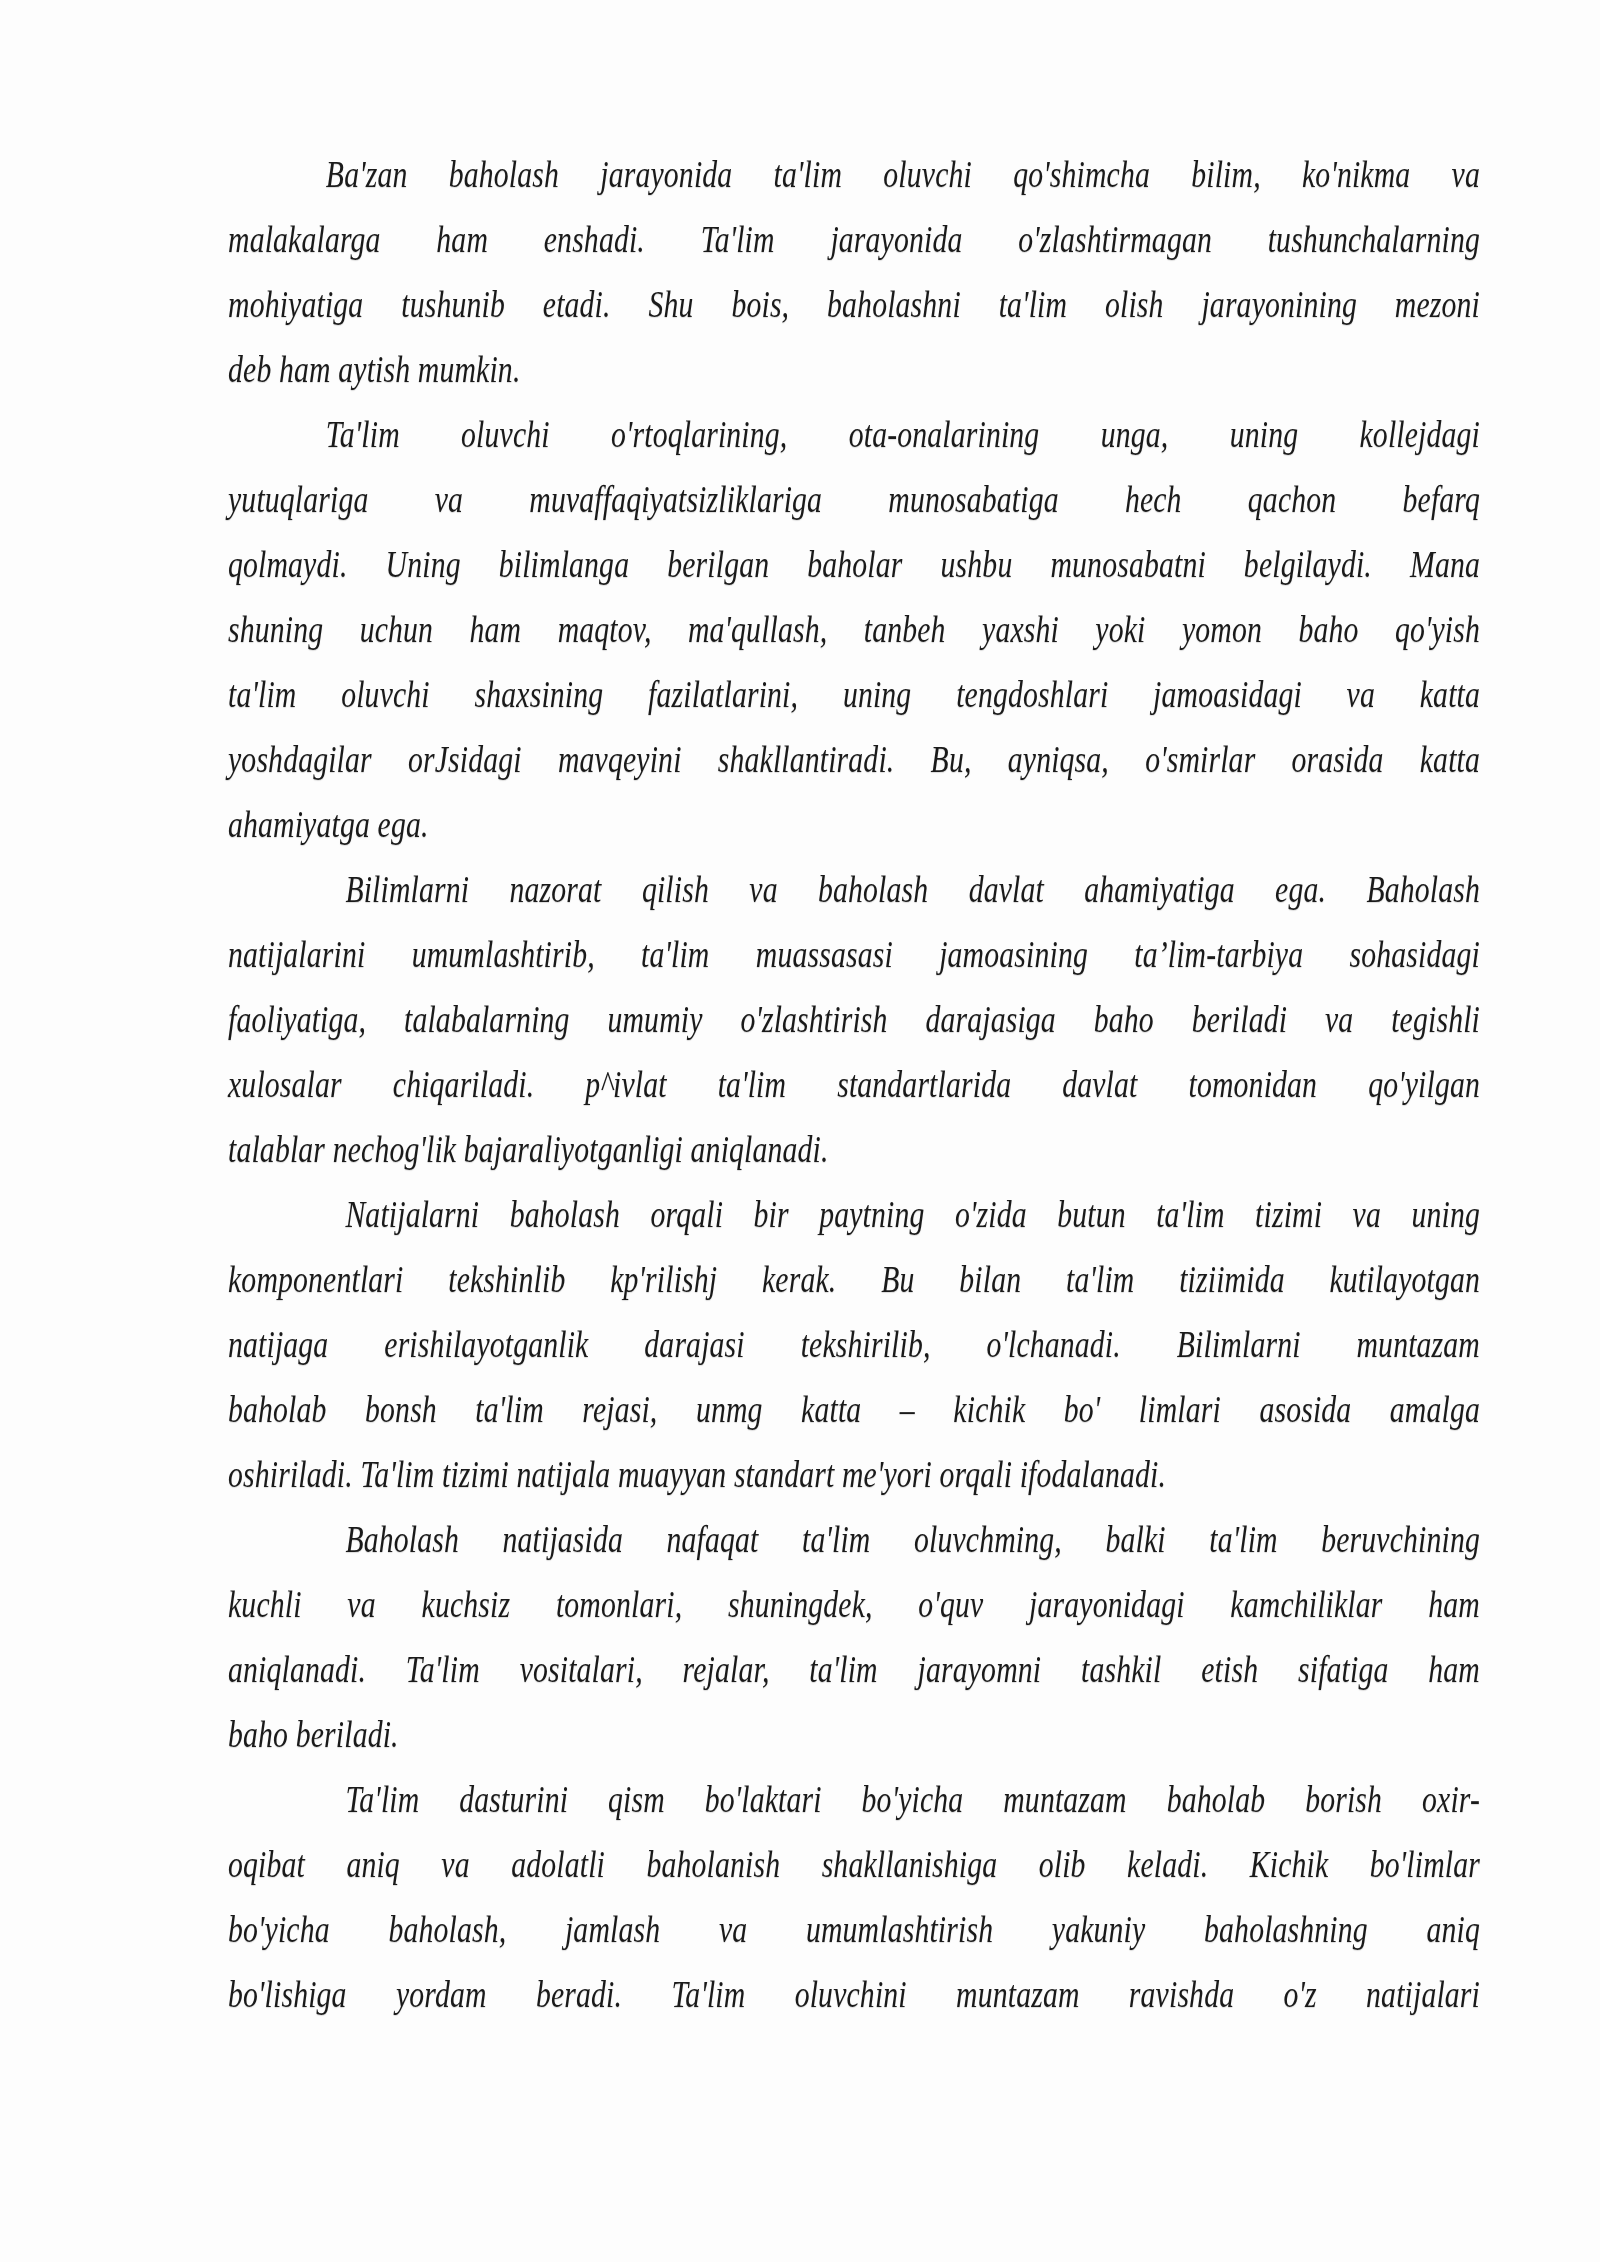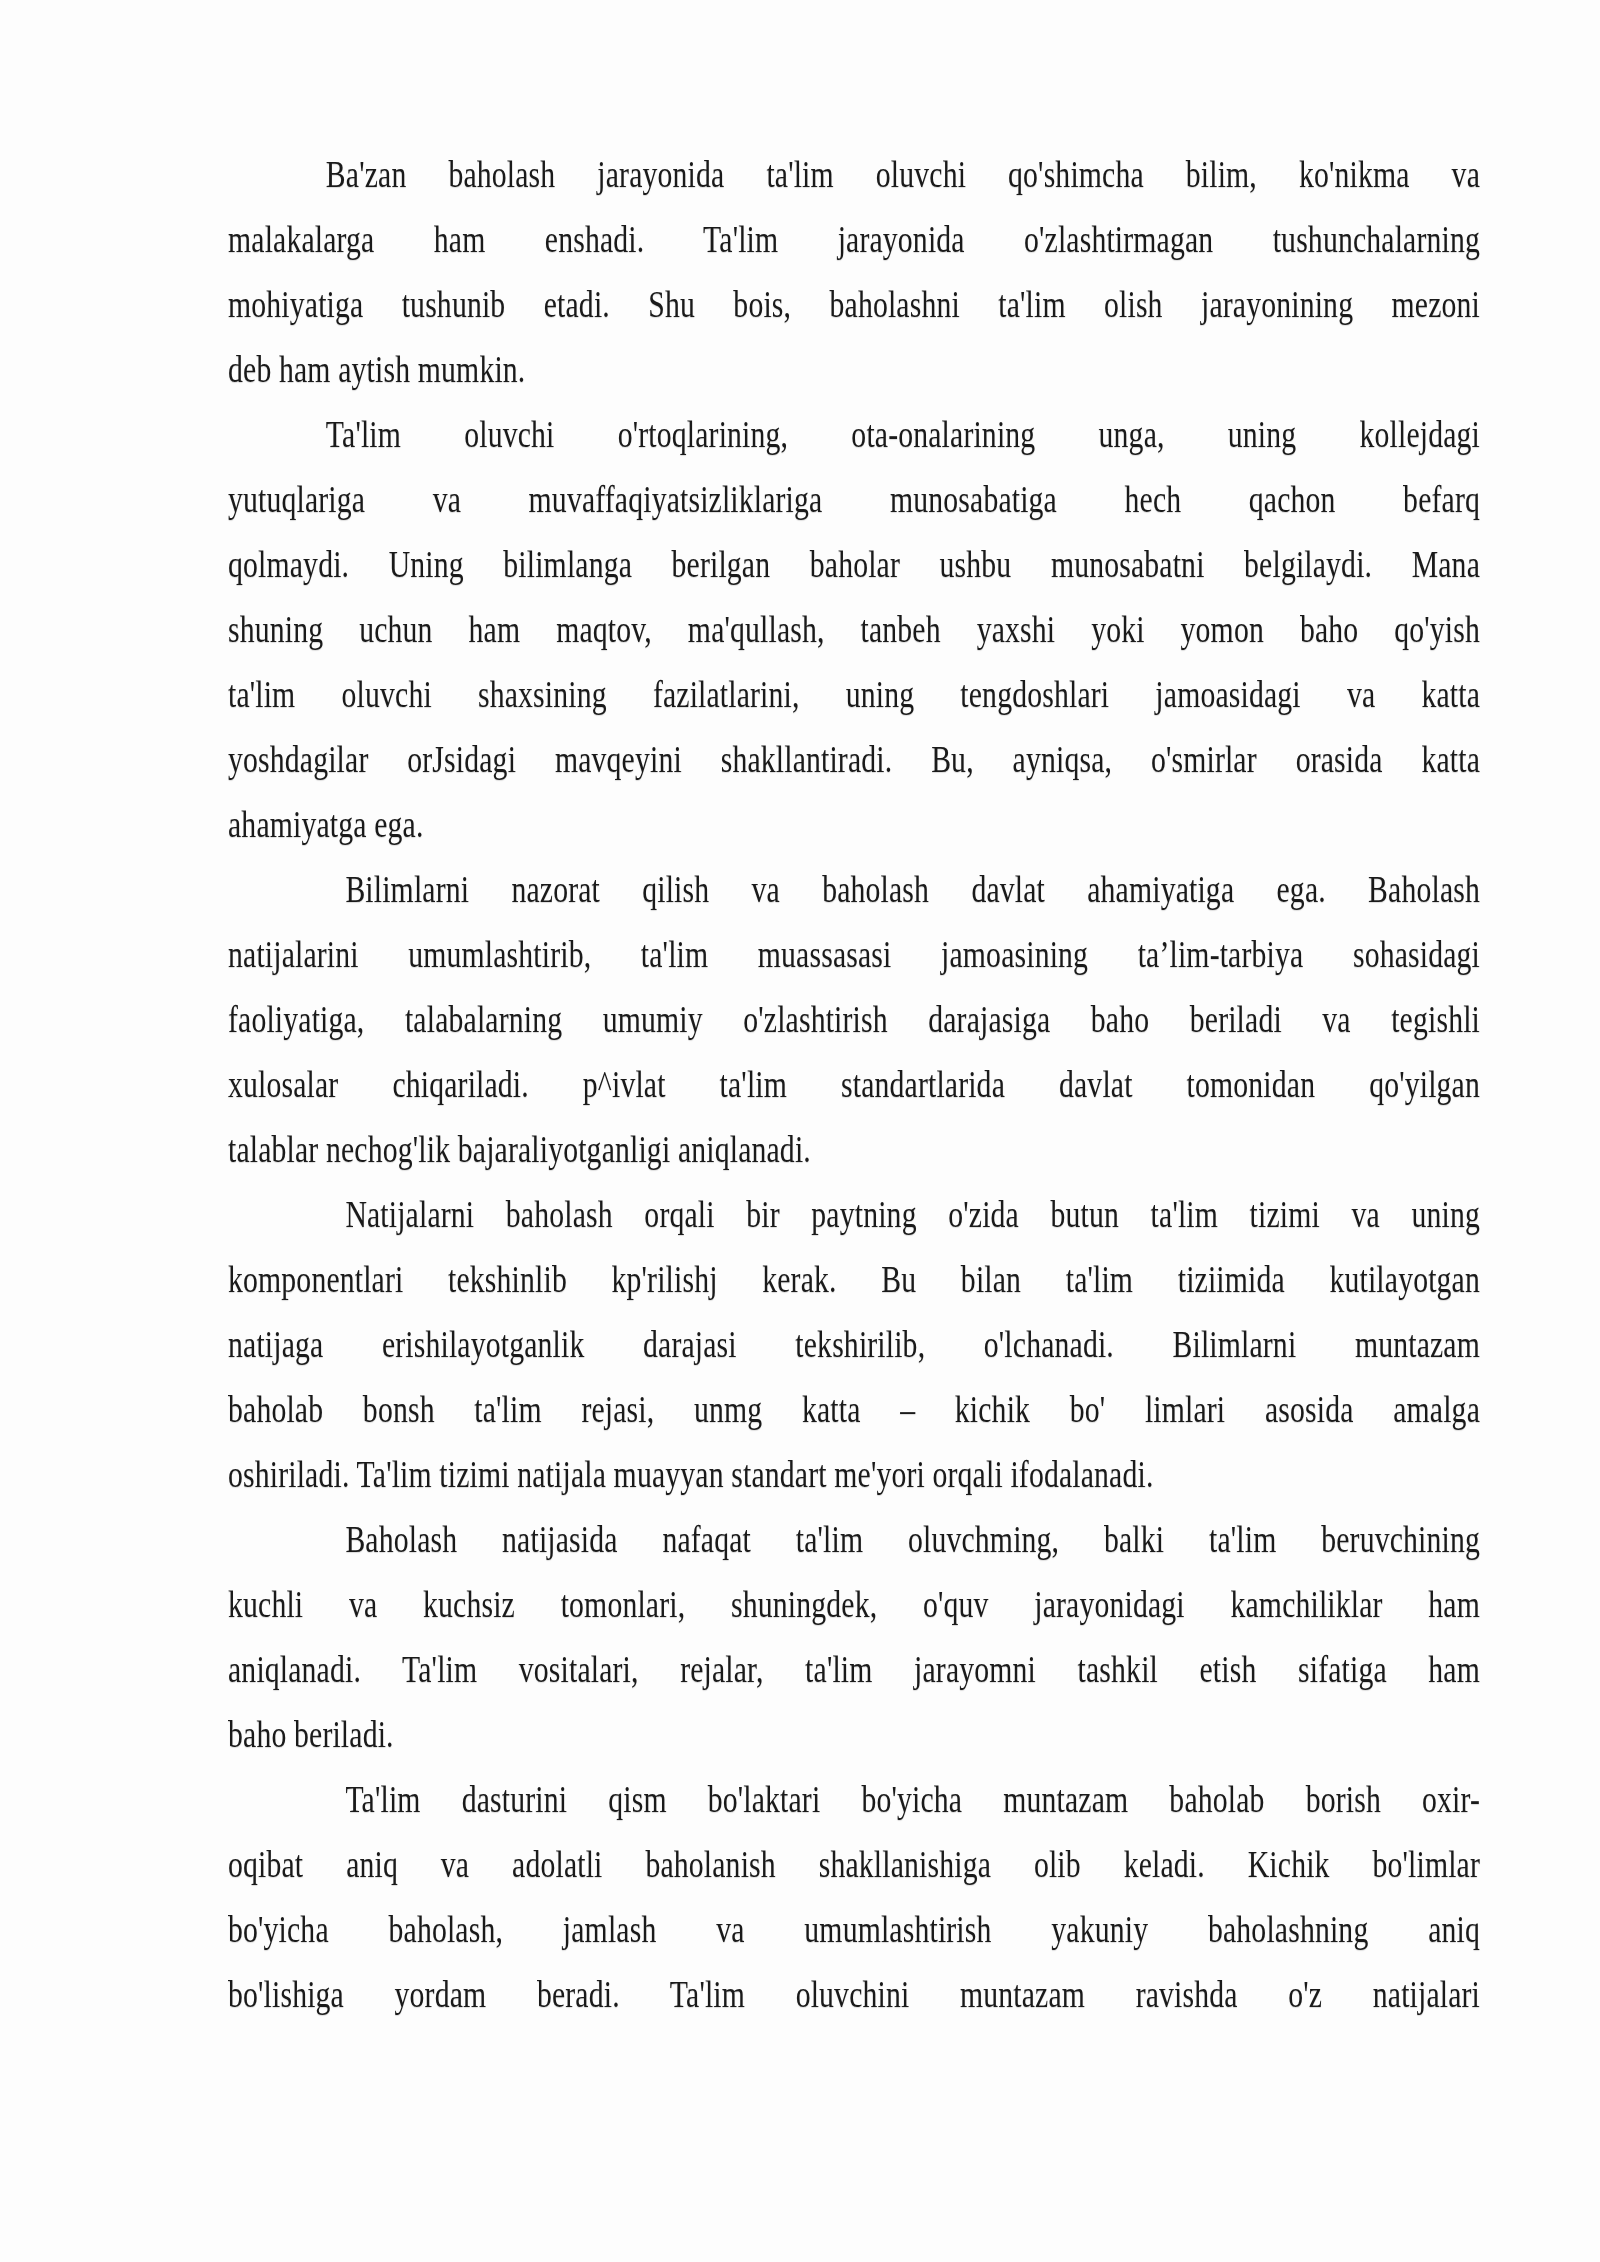--- a/index.html
+++ b/index.html
@@ -13,20 +13,21 @@
     overflow: hidden;
     font-family: "Liberation Serif", "DejaVu Serif", serif;
   }
   .page {
     position: absolute;
     left: 0;
     top: 0;
     width: 1600px;
     height: 2262px;
     background: #fdfdfd;
+    font-style: italic;
   }
   .text-block {
     position: absolute;
     left: 228px;
     top: 142px;
     width: 1600px;               
     transform: scaleX(0.7825);
     transform-origin: left top;
     font-size: 38px;
     line-height: 65px;

